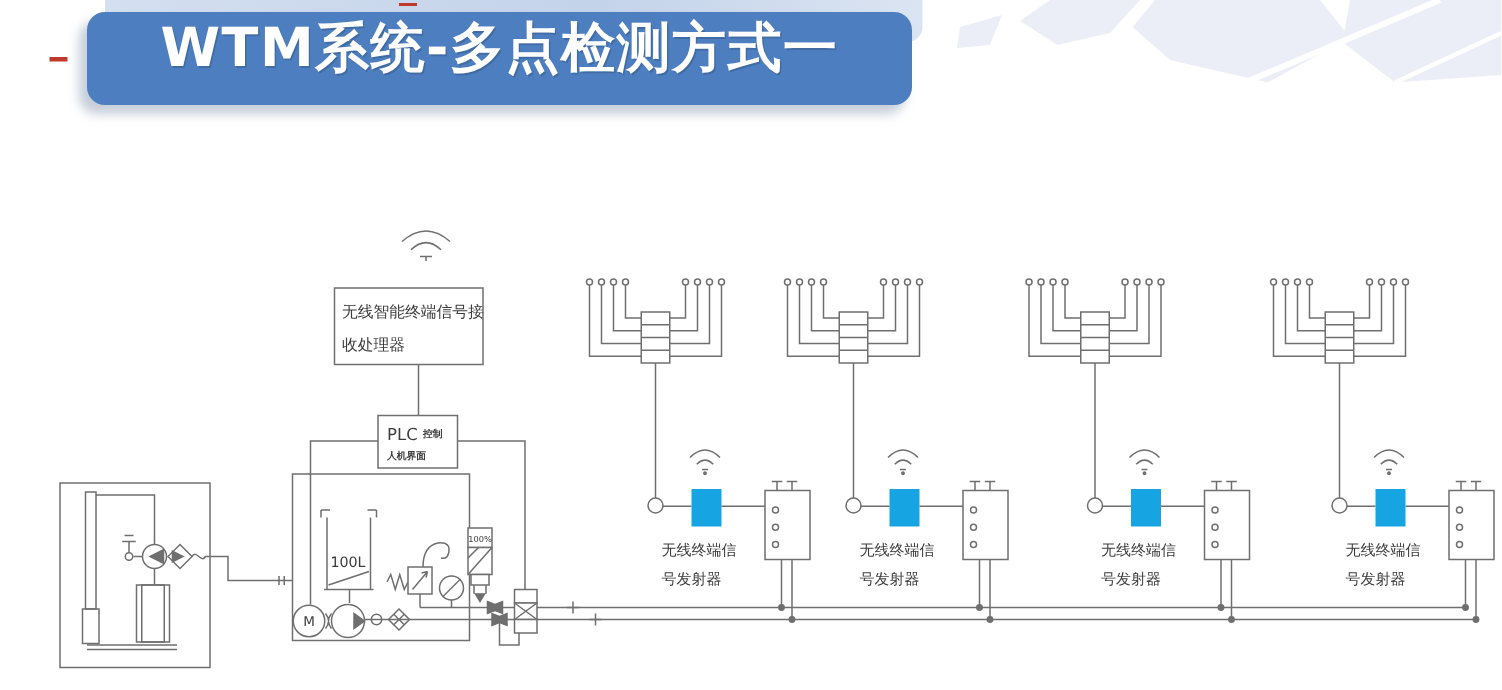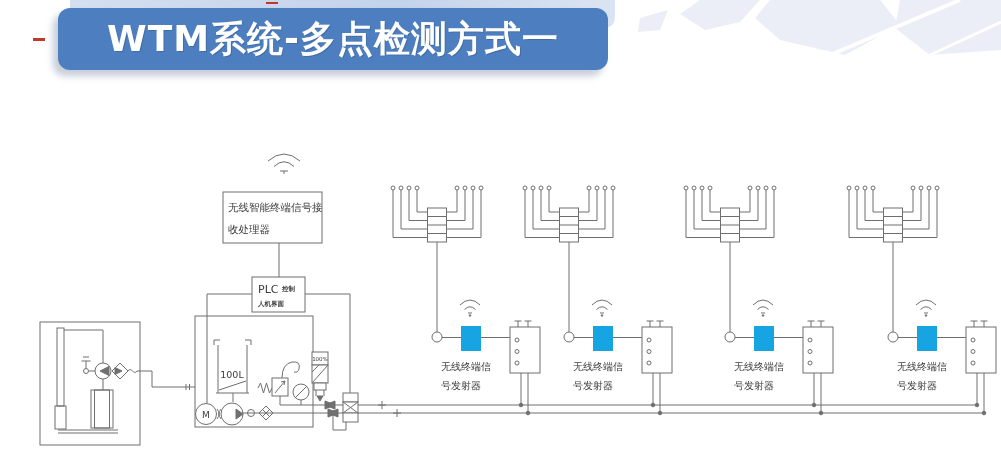--- a/index.html
+++ b/index.html
@@ -8,21 +8,21 @@
     font-family:"DejaVu Sans","Liberation Sans",sans-serif;overflow:hidden;
   }
   .band{
     position:absolute;left:70px;top:0;width:545px;height:28px;
     background:linear-gradient(90deg,#d4dff0,#c3d3ea 60%,#dbe4f2);
     border-radius:0 0 10px 10px;z-index:1;
   }
   .banner{
     position:absolute;left:58px;top:8px;width:550px;height:62px;
     background:#4d7fc0;border-radius:12px;z-index:3;
-    display:flex;align-items:center;justify-content:center;
+    display:flex;align-items:flex-start;justify-content:center;
     box-shadow:-5px 6px 7px rgba(110,130,160,0.40);
   }
   .banner .title{
     color:#ffffff;font-size:36px;font-weight:bold;letter-spacing:1px;
     text-shadow:1px 1px 0 rgba(0,0,0,0.15);white-space:nowrap;
   }
   .red-dash{position:absolute;background:#c0392b;z-index:2;}
   .red-dash.a{left:33px;top:38px;width:12px;height:3px;}
   .red-dash.b{left:266px;top:2px;width:12px;height:2px;}
   svg{position:absolute;left:0;top:0;z-index:2;}

